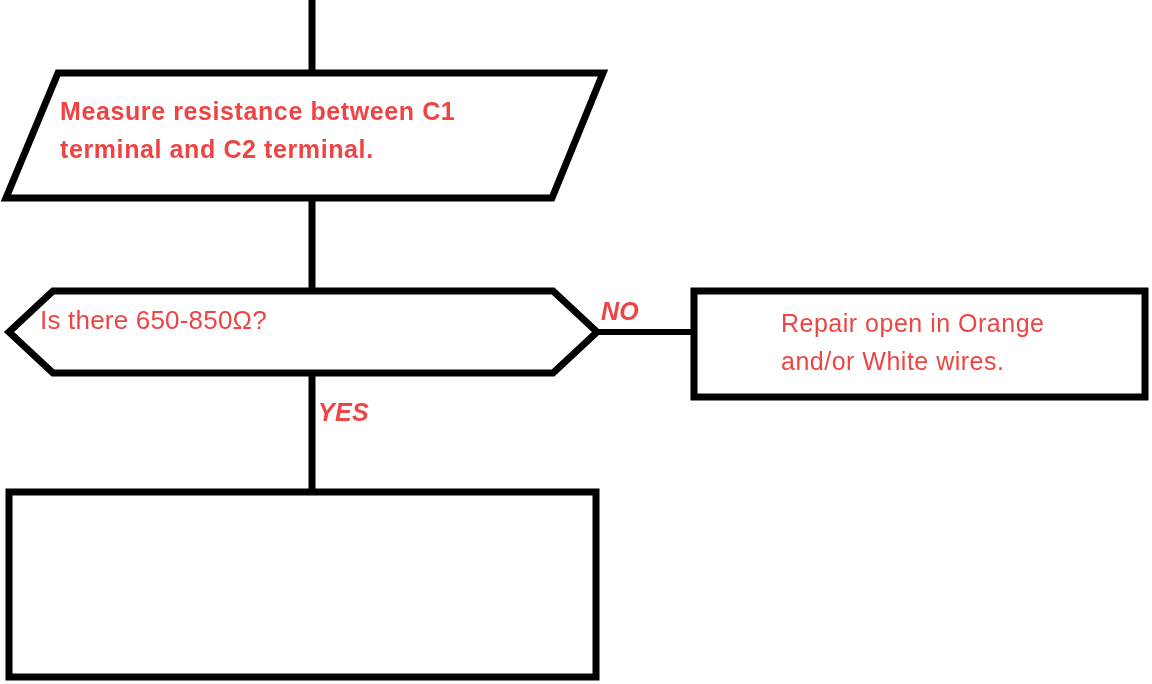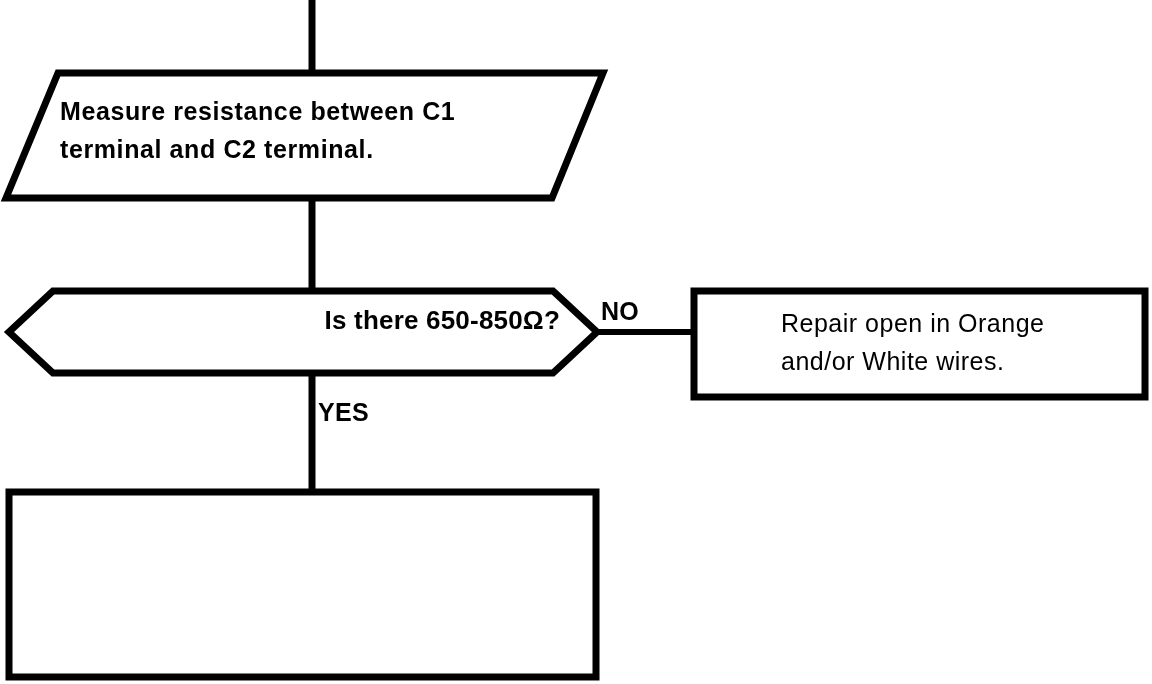--- a/index.html
+++ b/index.html
@@ -20,48 +20,49 @@
   .node-svg {
     position: absolute;
     left: 0;
     top: 0;
     width: 1152px;
     height: 684px;
     pointer-events: none;
   }
   .txt {
     position: absolute;
-    color: #000000;
+    color: #ef4444;
     white-space: pre-line;
   }
   
   .measure-text {
     left: 60px;
     top: 92px;
     width: 500px;
     font-size: 25px;
     font-weight: 600;
     line-height: 38px;
     letter-spacing: 0.6px;
   }
   
   .decision-text {
     left: 40px;
     top: 305px;
     width: 520px;
-    text-align: right;
+    text-align: left;
     font-size: 26px;
-    font-weight: 700;
+    font-weight: 400;
     letter-spacing: 0.2px;
   }
   
   .branch-label {
     font-size: 25px;
     font-weight: 700;
     letter-spacing: 0.3px;
+    font-style: italic;
   }
   .label-no {
     left: 601px;
     top: 297px;
   }
   .label-yes {
     left: 318px;
     top: 398px;
   }
   

